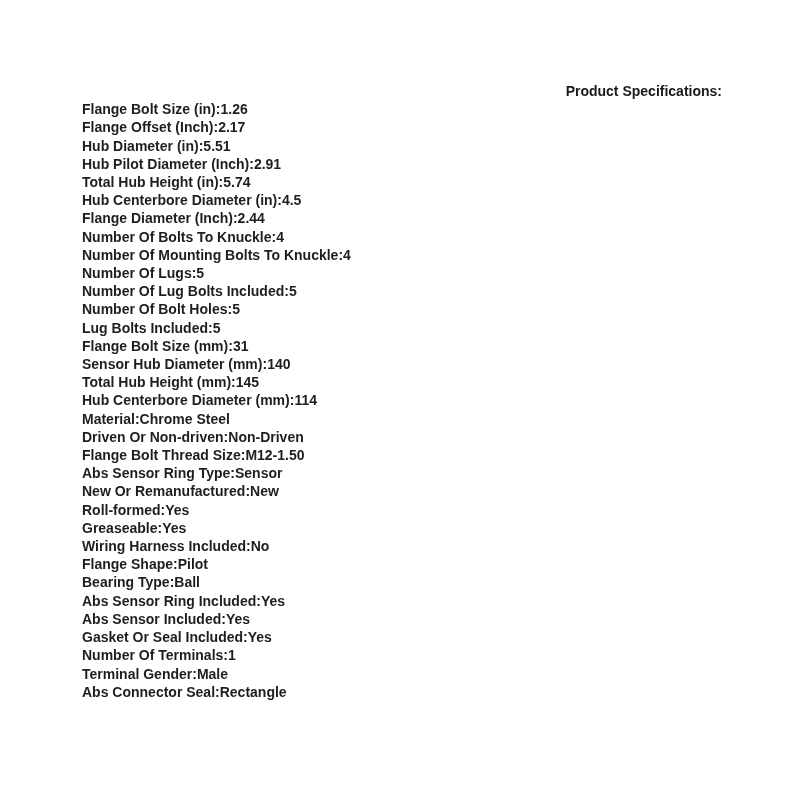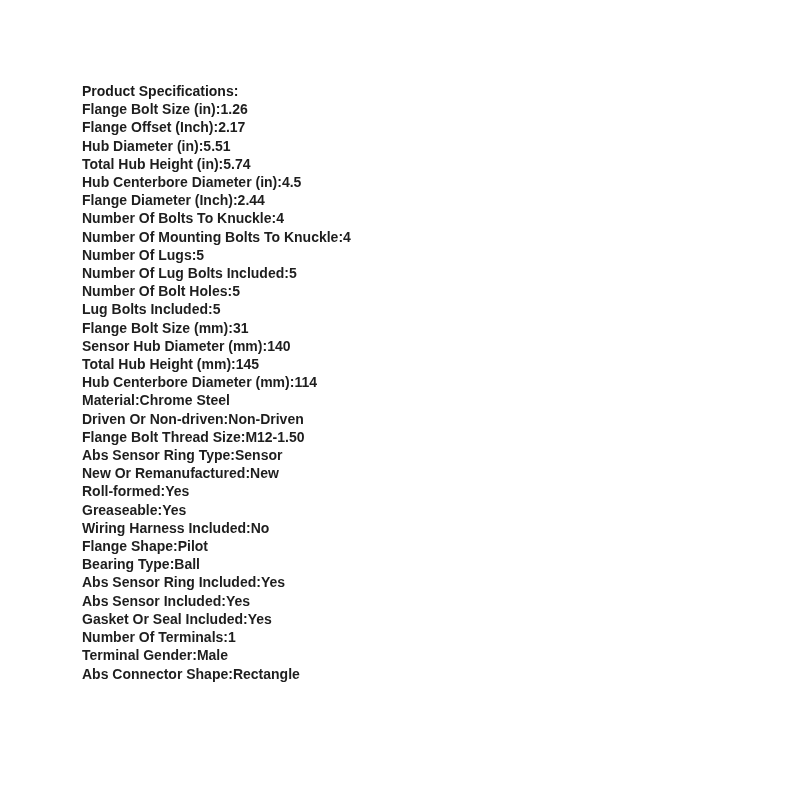--- a/index.html
+++ b/index.html
@@ -21,40 +21,42 @@
     left: 82px;
     width: 640px;
   }
   .spec-heading {
     margin: 0;
     font-size: 14px;
     line-height: 18.2px;
     font-weight: bold;
     color: #1a1a1a;
     white-space: nowrap;
+    text-align: right;
   }
   .spec-row {
     font-size: 14px;
     line-height: 18.2px;
     font-weight: bold;
     white-space: nowrap;
   }
   .spec-row span {
     display: inline;
   }
 </style>
 </head>
 <body>
 
 <main class="spec-section">
   <h2 class="spec-heading">Product Specifications:</h2>
   <div id="spec-list">
       <div class="spec-row"><span>Flange Bolt Size (in)</span><span>:</span><span>1.26</span></div>
       <div class="spec-row"><span>Flange Offset (Inch)</span><span>:</span><span>2.17</span></div>
       <div class="spec-row"><span>Hub Diameter (in)</span><span>:</span><span>5.51</span></div>
+      <div class="spec-row"><span>Hub Pilot Diameter (Inch)</span><span>:</span><span>2.91</span></div>
       <div class="spec-row"><span>Total Hub Height (in)</span><span>:</span><span>5.74</span></div>
       <div class="spec-row"><span>Hub Centerbore Diameter (in)</span><span>:</span><span>4.5</span></div>
       <div class="spec-row"><span>Flange Diameter (Inch)</span><span>:</span><span>2.44</span></div>
       <div class="spec-row"><span>Number Of Bolts To Knuckle</span><span>:</span><span>4</span></div>
       <div class="spec-row"><span>Number Of Mounting Bolts To Knuckle</span><span>:</span><span>4</span></div>
       <div class="spec-row"><span>Number Of Lugs</span><span>:</span><span>5</span></div>
       <div class="spec-row"><span>Number Of Lug Bolts Included</span><span>:</span><span>5</span></div>
       <div class="spec-row"><span>Number Of Bolt Holes</span><span>:</span><span>5</span></div>
       <div class="spec-row"><span>Lug Bolts Included</span><span>:</span><span>5</span></div>
       <div class="spec-row"><span>Flange Bolt Size (mm)</span><span>:</span><span>31</span></div>
@@ -69,15 +71,15 @@
       <div class="spec-row"><span>Roll-formed</span><span>:</span><span>Yes</span></div>
       <div class="spec-row"><span>Greaseable</span><span>:</span><span>Yes</span></div>
       <div class="spec-row"><span>Wiring Harness Included</span><span>:</span><span>No</span></div>
       <div class="spec-row"><span>Flange Shape</span><span>:</span><span>Pilot</span></div>
       <div class="spec-row"><span>Bearing Type</span><span>:</span><span>Ball</span></div>
       <div class="spec-row"><span>Abs Sensor Ring Included</span><span>:</span><span>Yes</span></div>
       <div class="spec-row"><span>Abs Sensor Included</span><span>:</span><span>Yes</span></div>
       <div class="spec-row"><span>Gasket Or Seal Included</span><span>:</span><span>Yes</span></div>
       <div class="spec-row"><span>Number Of Terminals</span><span>:</span><span>1</span></div>
       <div class="spec-row"><span>Terminal Gender</span><span>:</span><span>Male</span></div>
-      <div class="spec-row"><span>Abs Connector Shape</span><span>:</span><span>Rectangle</span></div>
+      <div class="spec-row"><span>Abs Connector Seal</span><span>:</span><span>Rectangle</span></div>
     </div>
 </main>
 
 </body></html>

